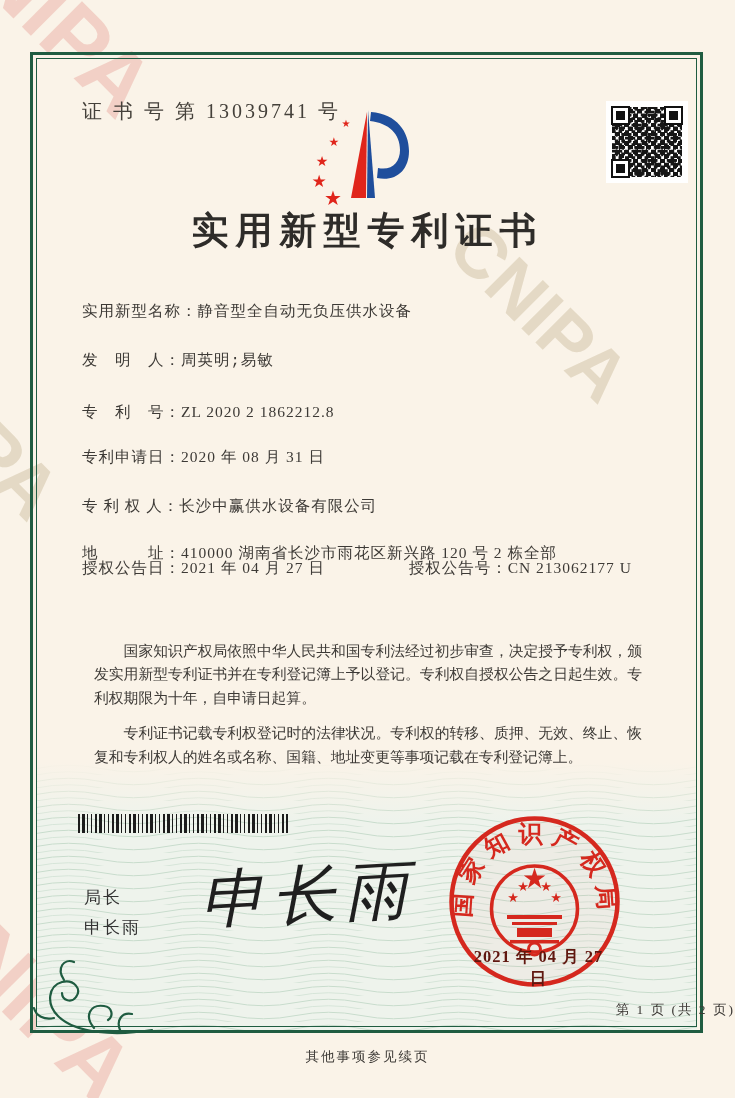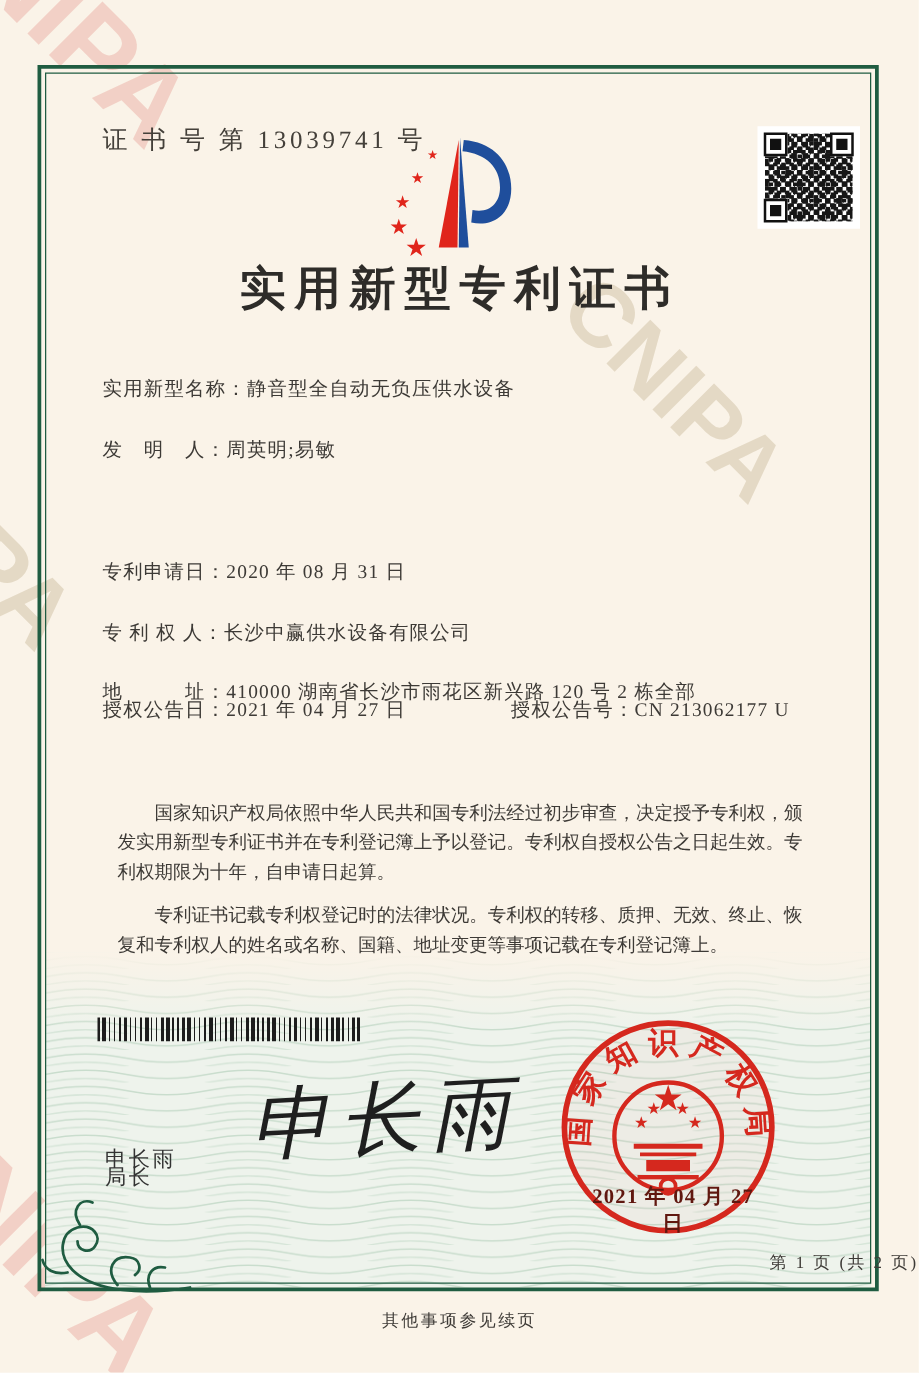--- a/index.html
+++ b/index.html
@@ -131,22 +131,25 @@
     <polygon points="62,6 46,92 61,92" fill="#e0251b"></polygon>
     <polygon points="63,4 62,92 70,92" fill="#1f4e9c"></polygon>
     <path d="M 66,6 C 92,8 104,26 104,45 C 104,65 90,76 72,72 L 73,62 C 87,65 95,56 95,44 C 95,28 84,17 65,15 Z" fill="#1f4e9c"></path>
   </svg>
 
   <div class="abs title" style="top:206px;text-align:center;">实用新型专利证书</div>
 
   <div class="abs row" style="top:301px;">
     <span>实用新型名称：</span><span>静音型全自动无负压供水设备</span>
   </div>
-  <div class="abs row" style="top:350px;">
+  <div class="abs row" style="top:350px;font-family:Liberation Mono, monospace;">
     <span>发　明　人：</span><span>周英明;易敏</span>
+  </div>
+  <div class="abs row" style="top:402px;">
+    <span>专　利　号：</span><span>ZL 2020 2 1862212.8</span>
   </div>
   <div class="abs row" style="top:447px;">
     <span>专利申请日：</span><span>2020 年 08 月 31 日</span>
   </div>
   <div class="abs row" style="top:496px;">
     <span>专 利 权 人：</span><span>长沙中赢供水设备有限公司</span>
   </div>
   <div class="abs row" style="top:543px;">
     <span>地　　　址：</span><span>410000 湖南省长沙市雨花区新兴路 120 号 2 栋全部</span>
   </div>
@@ -156,21 +159,21 @@
     <span>授权公告号：</span><span>CN 213062177 U</span>
   </div>
 
   <div class="abs paras" style="top:628px;">
     <p>国家知识产权局依照中华人民共和国专利法经过初步审查，决定授予专利权，颁发实用新型专利证书并在专利登记簿上予以登记。专利权自授权公告之日起生效。专利权期限为十年，自申请日起算。</p>
     <p>专利证书记载专利权登记时的法律状况。专利权的转移、质押、无效、终止、恢复和专利权人的姓名或名称、国籍、地址变更等事项记载在专利登记簿上。</p>
   </div>
 
   <div class="abs barcode"></div>
 
-  <div class="abs sig-label" style="top:930px;">局长</div>
+  <div class="abs sig-label" style="top:886px;">局长</div>
   <div class="abs sig-label" style="top:916px;">申长雨</div>
   <div class="abs autograph">申长雨</div>
 
   <svg class="abs" style="left:447px; top:814px;" width="175" height="175" viewBox="0 0 175 175">
     <circle cx="87.5" cy="87.5" r="83" fill="rgba(213,40,30,0.03)" stroke="#d5281e" stroke-width="4.5"></circle>
     <defs>
       <path id="sealArc" d="M 24,100 A 64 64 0 1 1 151,100" fill="none"></path>
     </defs>
     <text font-size="24" font-weight="bold" fill="#d5281e" letter-spacing="8" font-family="'Liberation Serif','DejaVu Serif',serif">
       <textPath href="#sealArc" startOffset="50%" text-anchor="middle">国家知识产权局</textPath>

